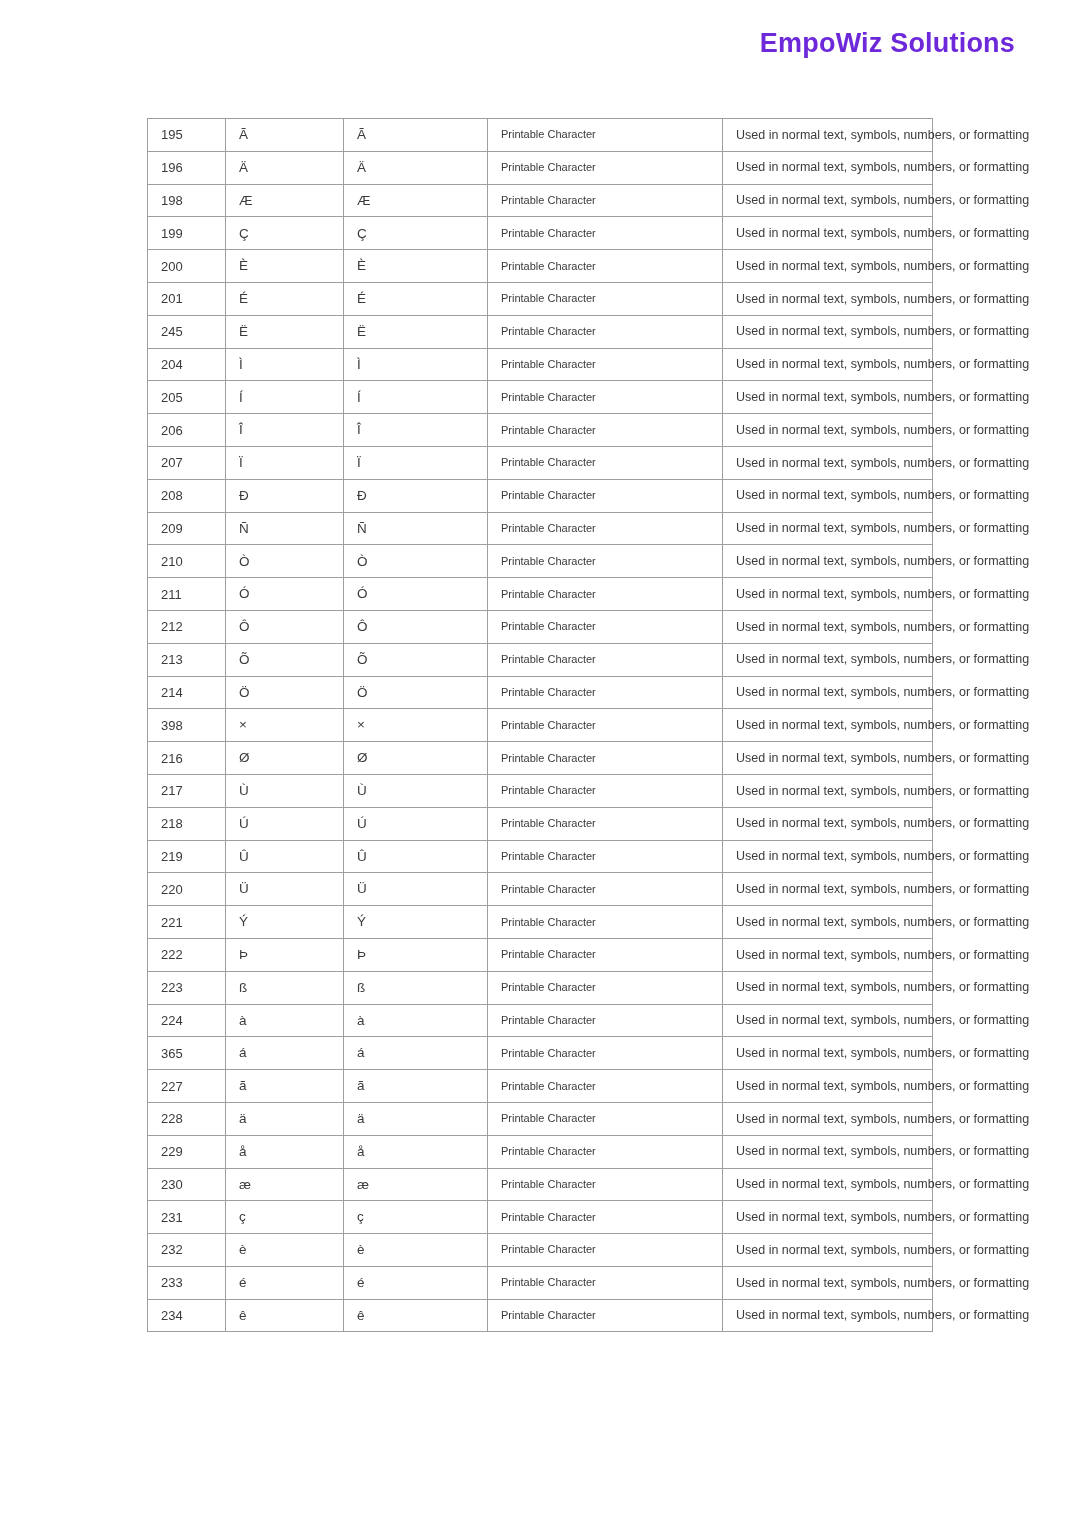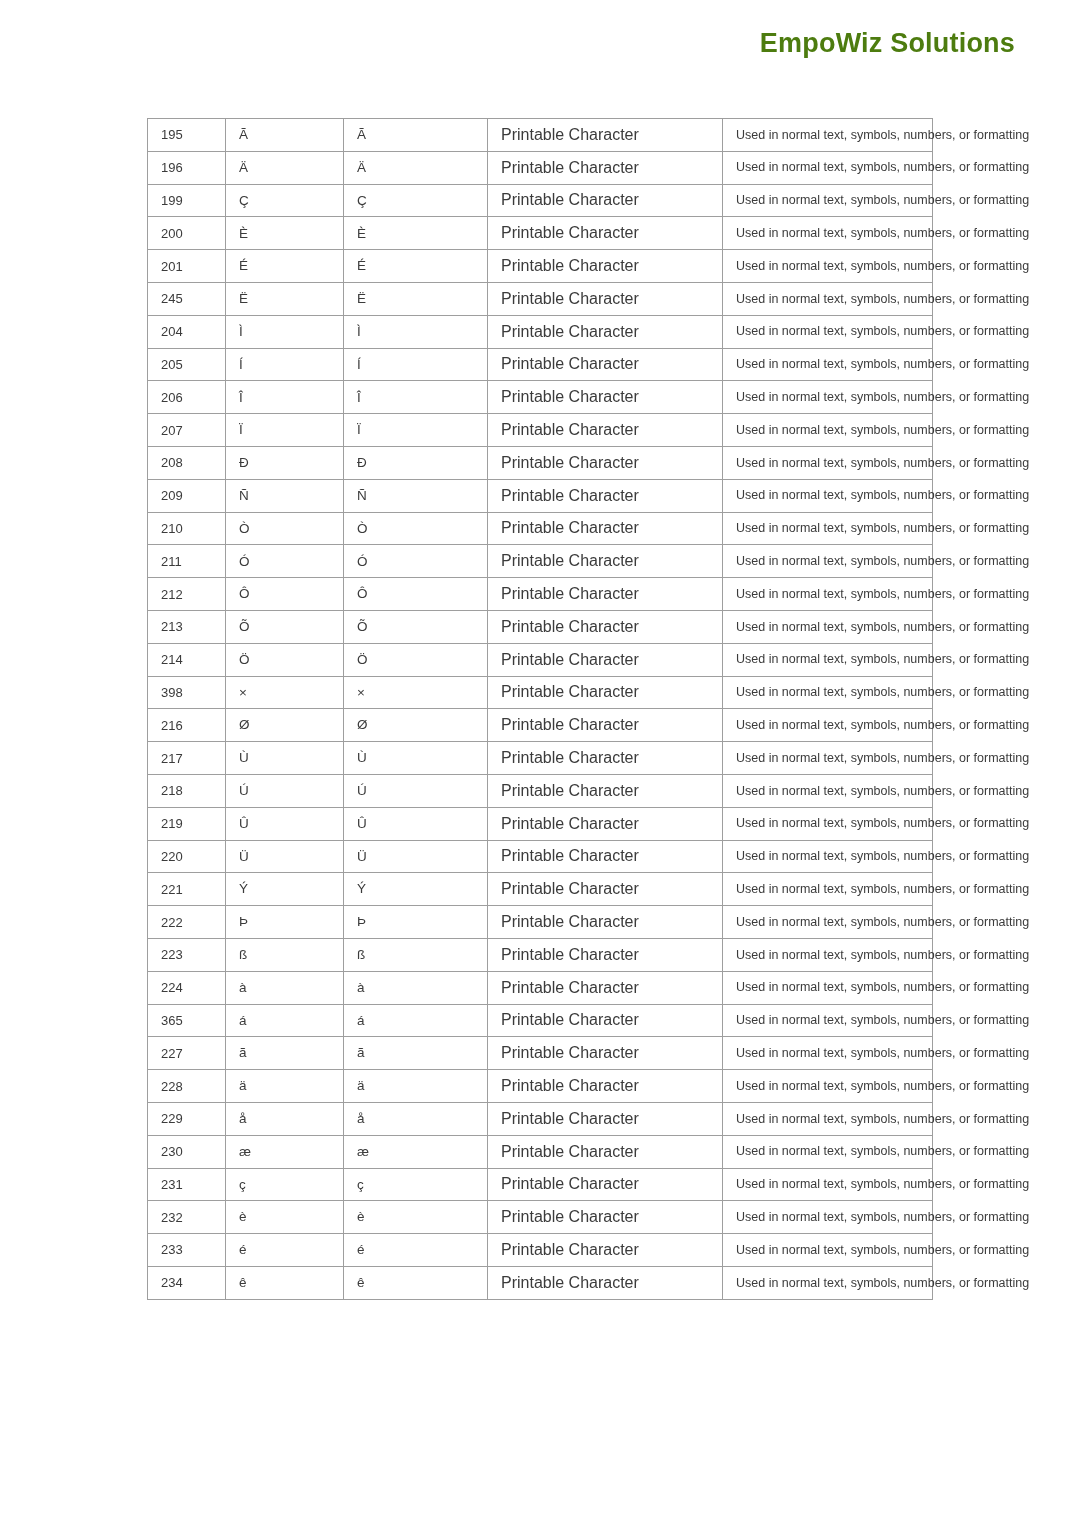--- a/index.html
+++ b/index.html
@@ -39,29 +39,29 @@
     border: 1px solid #9e9e9e;
     padding: 0 0 0 13px;
     vertical-align: middle;
     color: #3b3b3b;
     white-space: nowrap;
     overflow: visible;
     line-height: 1;
   }
   td.c-code  { font-size: 13px; }
   td.c-char  { font-size: 13.5px; }
-  td.c-type  { font-size: 16px; }
+  td.c-type  { font-size: 11px; }
   td.c-usage { font-size: 12.5px; }
   
   td.c-usage { position: relative; }
 </style>
 </head>
 <body>
 
-<div class="brand-title" style="color: #4d7c0f;">EmpoWiz Solutions</div>
+<div class="brand-title" style="color: #6d28d9;">EmpoWiz Solutions</div>
 
 <table class="char-table">
   <colgroup>
     <col style="width:78px">
     <col style="width:118px">
     <col style="width:144px">
     <col style="width:235px">
     <col style="width:210px">
   </colgroup>
   <tbody>
@@ -75,20 +75,27 @@
 
   <tr>
     <td class="c-code">196</td>
     <td class="c-char">Ä</td>
     <td class="c-char">Ä</td>
     <td class="c-type">Printable Character</td>
     <td class="c-usage">Used in normal text, symbols, numbers, or formatting</td>
   </tr>
 
 
+  <tr>
+    <td class="c-code">198</td>
+    <td class="c-char">Æ</td>
+    <td class="c-char">Æ</td>
+    <td class="c-type">Printable Character</td>
+    <td class="c-usage">Used in normal text, symbols, numbers, or formatting</td>
+  </tr>
 
   <tr>
     <td class="c-code">199</td>
     <td class="c-char">Ç</td>
     <td class="c-char">Ç</td>
     <td class="c-type">Printable Character</td>
     <td class="c-usage">Used in normal text, symbols, numbers, or formatting</td>
   </tr>
 
   <tr>

